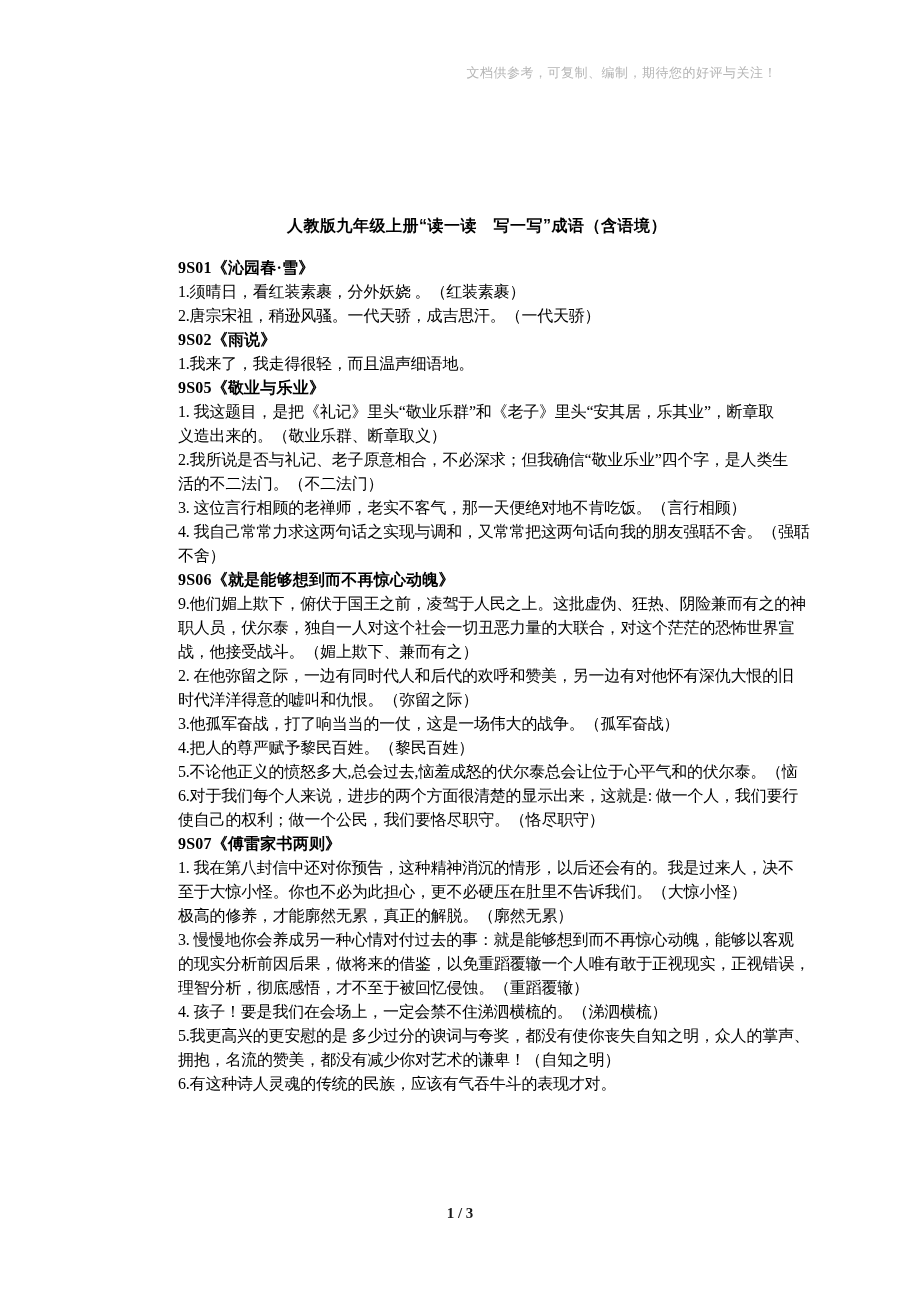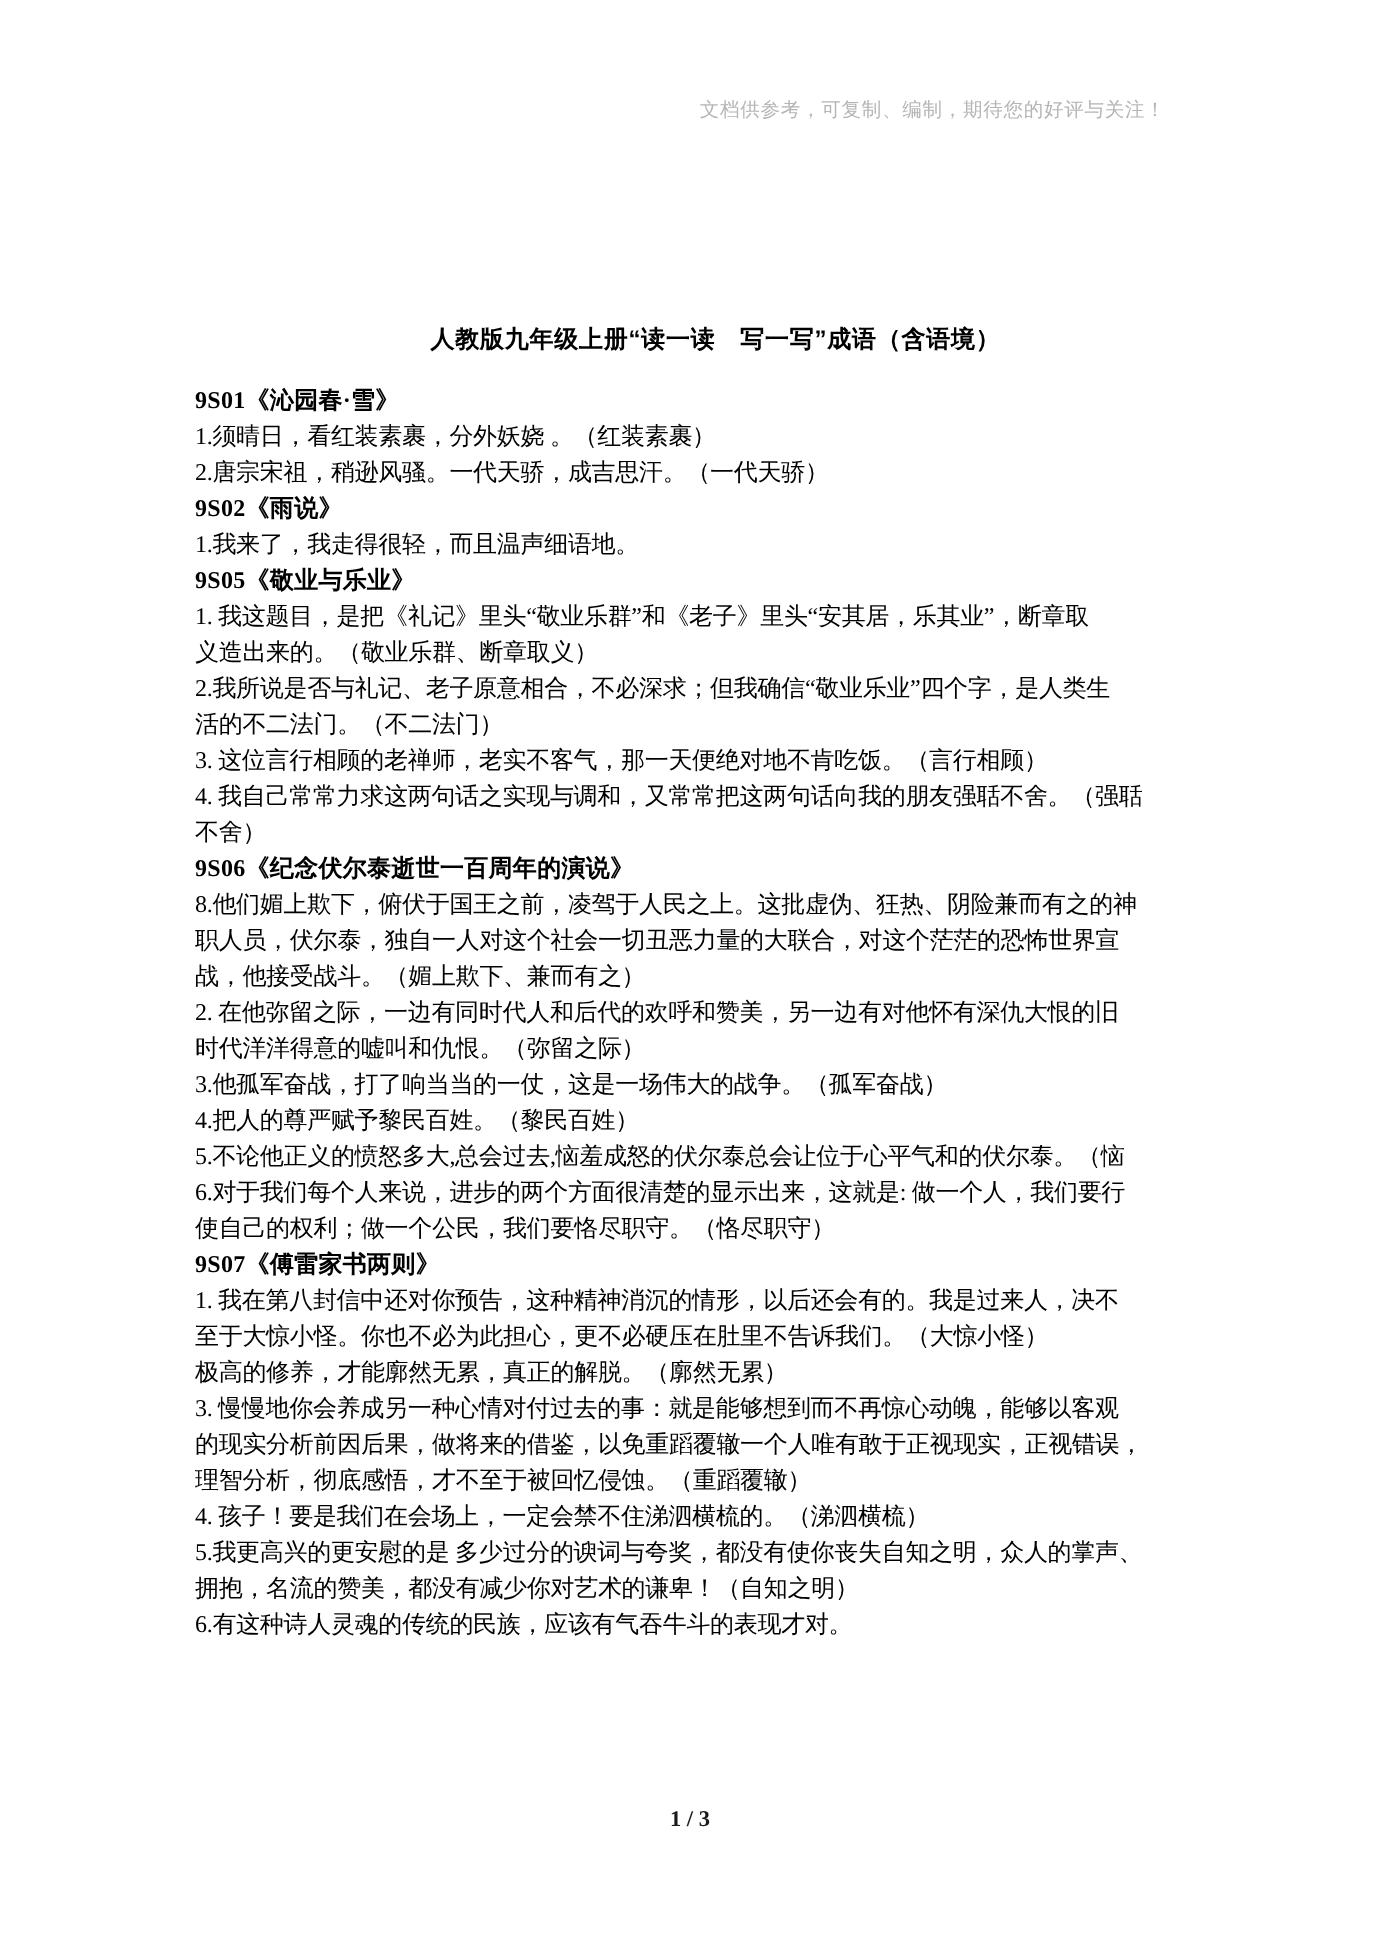--- a/index.html
+++ b/index.html
@@ -36,20 +36,21 @@
     position:absolute;
     left:130px;top:256px;
     width:670px;
   }
   .line{
     height:24px;
     line-height:24px;
     font-size:16px;
     letter-spacing:-0.2px;
     white-space:pre;
+    margin-left:48px;
   }
   .line.heading{
     font-weight:700;
     letter-spacing:0.2px;
   }
   .page-footer{
     position:absolute;
     top:1205px;left:0;
     width:920px;
     text-align:center;
@@ -76,22 +77,22 @@
       <div class="line heading">9S02《雨说》</div>
       <div class="line body">1.我来了，我走得很轻，而且温声细语地。</div>
       <div class="line heading">9S05《敬业与乐业》</div>
       <div class="line body">1. 我这题目，是把《礼记》里头“敬业乐群”和《老子》里头“安其居，乐其业”，断章取</div>
       <div class="line body">义造出来的。（敬业乐群、断章取义）</div>
       <div class="line body">2.我所说是否与礼记、老子原意相合，不必深求；但我确信“敬业乐业”四个字，是人类生</div>
       <div class="line body">活的不二法门。（不二法门）</div>
       <div class="line body">3. 这位言行相顾的老禅师，老实不客气，那一天便绝对地不肯吃饭。（言行相顾）</div>
       <div class="line body">4. 我自己常常力求这两句话之实现与调和，又常常把这两句话向我的朋友强聒不舍。（强聒</div>
       <div class="line body">不舍）</div>
-      <div class="line heading">9S06《纪念伏尔泰逝世一百周年的演说》</div>
-      <div class="line body">8.他们媚上欺下，俯伏于国王之前，凌驾于人民之上。这批虚伪、狂热、阴险兼而有之的神</div>
+      <div class="line heading">9S06《就是能够想到而不再惊心动魄》</div>
+      <div class="line body">9.他们媚上欺下，俯伏于国王之前，凌驾于人民之上。这批虚伪、狂热、阴险兼而有之的神</div>
       <div class="line body">职人员，伏尔泰，独自一人对这个社会一切丑恶力量的大联合，对这个茫茫的恐怖世界宣</div>
       <div class="line body">战，他接受战斗。（媚上欺下、兼而有之）</div>
       <div class="line body">2. 在他弥留之际，一边有同时代人和后代的欢呼和赞美，另一边有对他怀有深仇大恨的旧</div>
       <div class="line body">时代洋洋得意的嘘叫和仇恨。（弥留之际）</div>
       <div class="line body">3.他孤军奋战，打了响当当的一仗，这是一场伟大的战争。（孤军奋战）</div>
       <div class="line body">4.把人的尊严赋予黎民百姓。（黎民百姓）</div>
       <div class="line body">5.不论他正义的愤怒多大,总会过去,恼羞成怒的伏尔泰总会让位于心平气和的伏尔泰。（恼</div>
       <div class="line body">6.对于我们每个人来说，进步的两个方面很清楚的显示出来，这就是: 做一个人，我们要行</div>
       <div class="line body">使自己的权利；做一个公民，我们要恪尽职守。（恪尽职守）</div>
       <div class="line heading">9S07《傅雷家书两则》</div>

